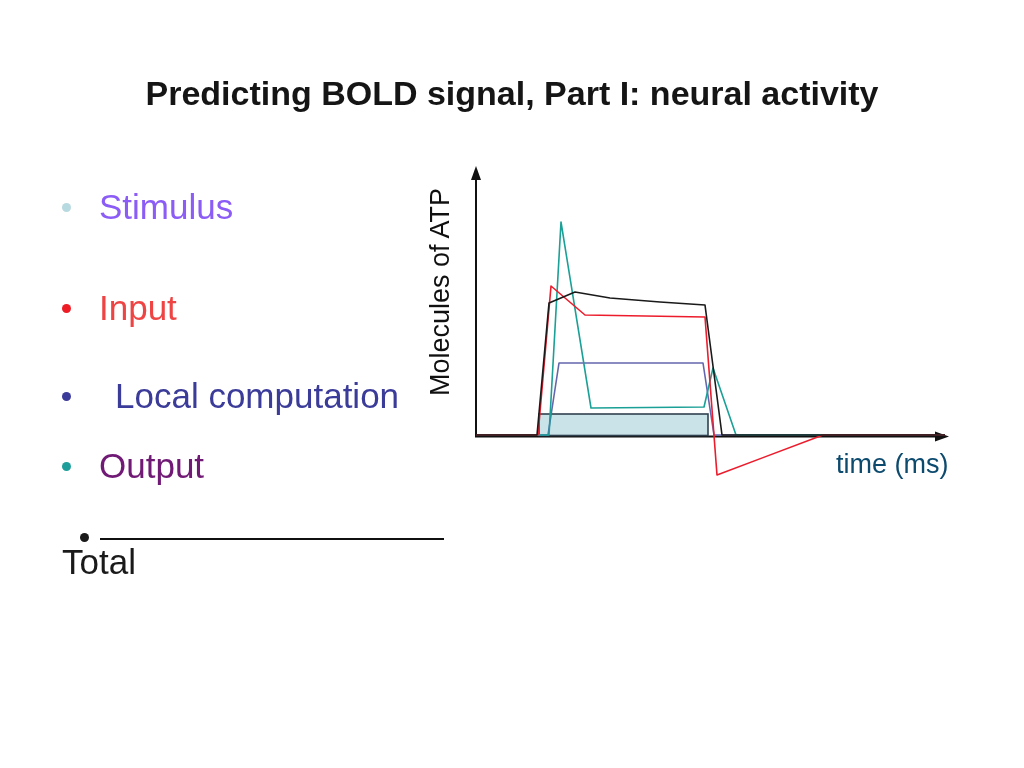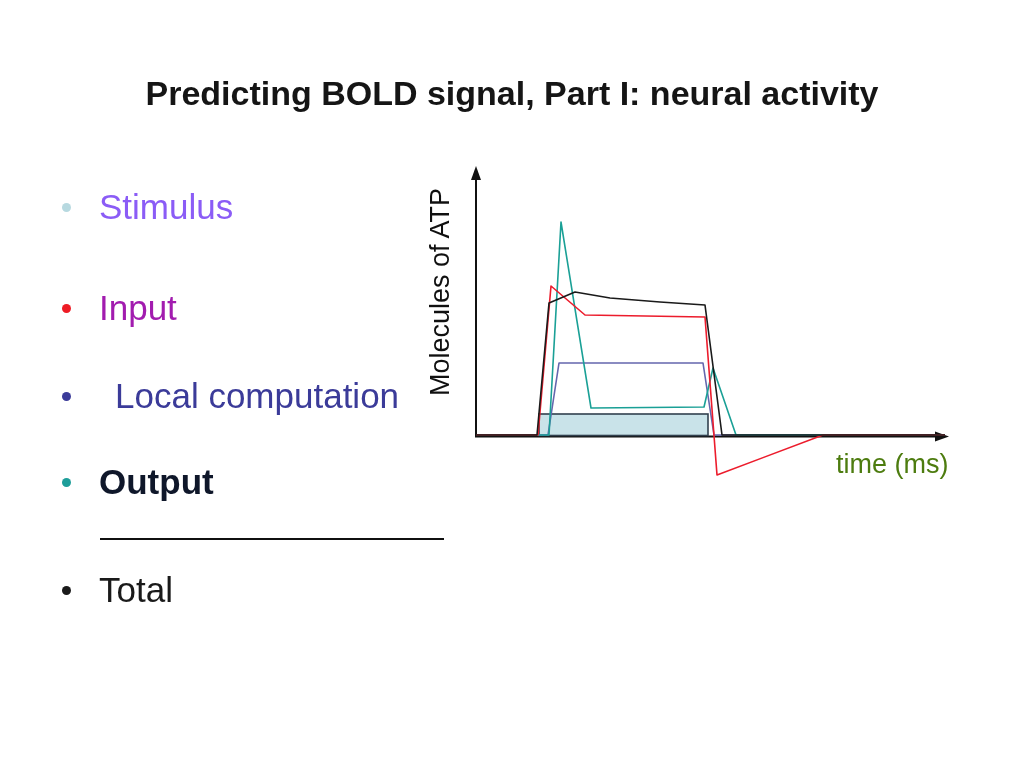--- a/index.html
+++ b/index.html
@@ -21,51 +21,51 @@
   }
   .divider{
     position:absolute;left:100px;top:538px;width:344px;height:0;
     border-top:2px solid #101010;
   }
   .ylabel{
     position:absolute;left:440px;top:292px;transform:translate(-50%,-50%) rotate(-90deg);
     font-size:27px;color:#101010;white-space:nowrap;
   }
   .xlabel{
-    position:absolute;left:836px;top:449px;font-size:27px;color:#4d7c0f;white-space:nowrap;
+    position:absolute;left:836px;top:449px;font-size:27px;color:#0c4a6e;white-space:nowrap;
   }
   .chart-svg{position:absolute;left:420px;top:150px;width:604px;height:356px;}
 </style>
 </head>
 <body>
 
 <div id="slide">
 
   <div class="title">Predicting BOLD signal, Part I: neural activity</div>
 
   <div class="bullet-item" style="top: 185px; color: #8b5cf6;">
     <span class="dot" style="background: rgb(183, 217, 224);"></span>
     <span>Stimulus</span>
   </div>
-  <div class="bullet-item" style="top: 286px; color: #a21caf;">
+  <div class="bullet-item" style="top: 286px; color: #ef4444;">
     <span class="dot" style="background: rgb(238, 28, 37);"></span>
     <span>Input</span>
   </div>
   <div class="bullet-item" style="top: 374px; color: rgb(59, 59, 153); gap: 16px;">
     <span class="dot" style="background: rgb(59, 59, 153);"></span>
     <span>Local computation</span>
   </div>
-  <div class="bullet-item" style="top: 460px; color: #0f172a; font-weight: bold;">
+  <div class="bullet-item" style="top: 444px; color: #701a75;">
     <span class="dot" style="background: rgb(30, 158, 154);"></span>
     <span>Output</span>
   </div>
 
   <div class="divider"></div>
 
-  <div class="bullet-item" style="top: 568px; color: rgb(26, 26, 26);">
+  <div class="bullet-item" style="top: 533px; color: rgb(26, 26, 26); flex-direction: column;">
     <span class="dot" style="background: rgb(26, 26, 26);"></span>
     <span>Total</span>
   </div>
 
   <div class="ylabel">Molecules of ATP</div>
   <div class="xlabel">time (ms)</div>
 
   <svg class="chart-svg" viewBox="420 150 604 356" xmlns="http://www.w3.org/2000/svg">
     <line x1="476" y1="178" x2="476" y2="437" stroke="#111111" stroke-width="2"></line>
     <polygon points="476,166 471,180 481,180" fill="#111111"></polygon>

